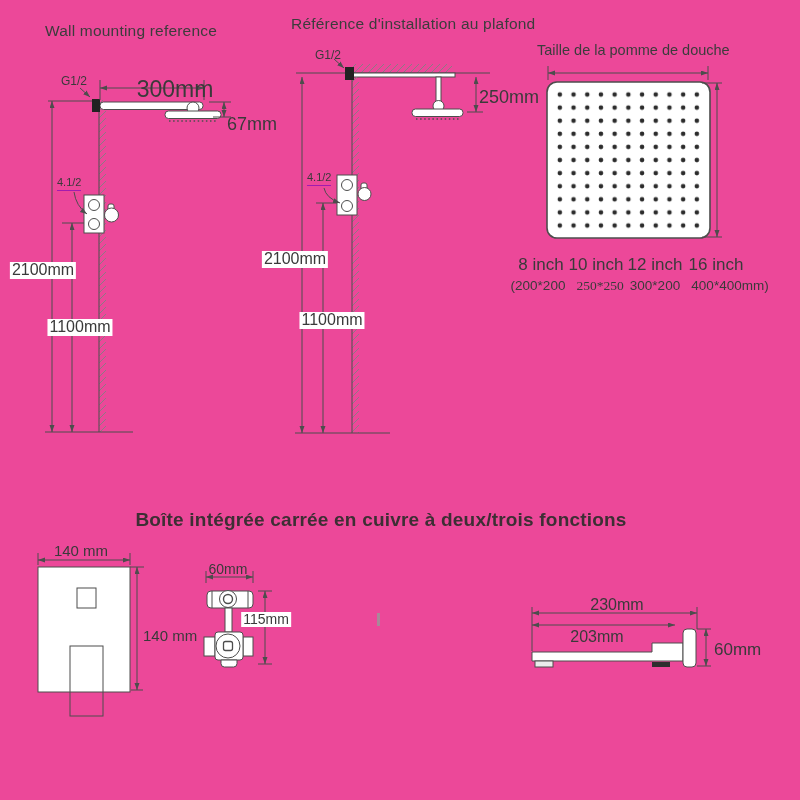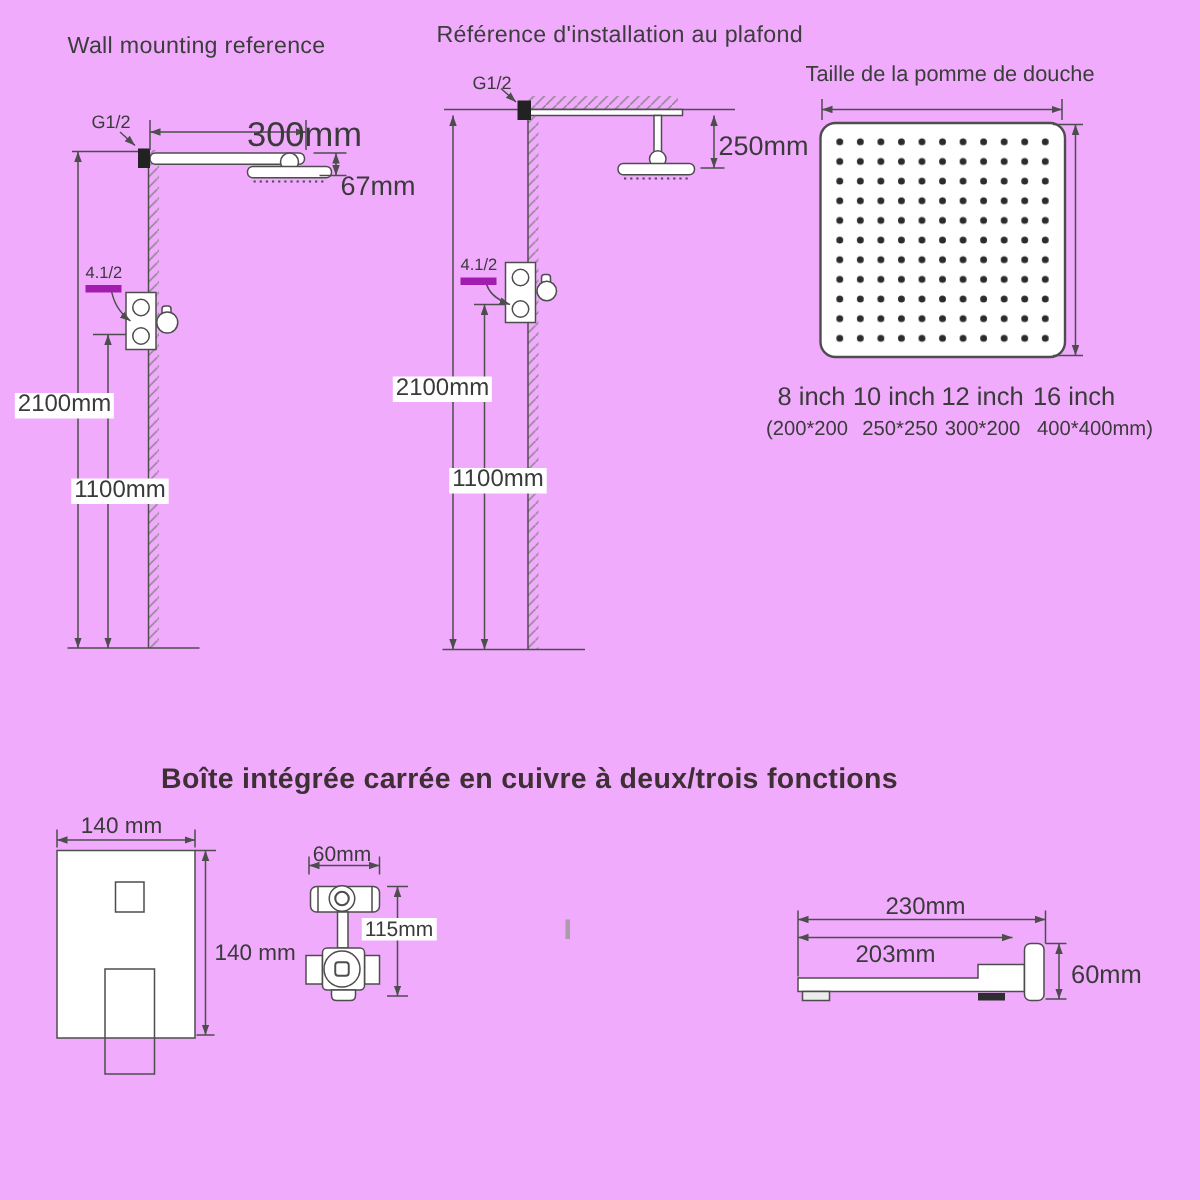--- a/index.html
+++ b/index.html
@@ -1,32 +1,32 @@
 <!DOCTYPE html>
 <html><head>
 <meta charset="utf-8">
 <style>
   html,body{margin:0;padding:0;background:#fff;}
-  #stage{position:relative;width:800px;height:800px;background:#f0abfc;overflow:hidden;
+  #stage{position:relative;width:800px;height:800px;background:#ec4899;overflow:hidden;
          font-family:"Liberation Sans", sans-serif;color:#3a3a3a;}
   #linework{position:absolute;left:0;top:0;}
   .lbl{position:absolute;white-space:nowrap;line-height:1.05;color:#3a3a3a;}
   .ctr{transform:translateX(-50%);}
   .onln{background:#fff;padding:0 2px;}
   .figtitle{font-size:15.5px;color:#3c3c3c;letter-spacing:.2px;}
   .small{font-size:12px;}
-  .valvesize{font-size:11px;border-bottom:5px solid #a21caf;padding-bottom:1px;}
+  .valvesize{font-size:11px;border-bottom:1px solid #a21caf;padding-bottom:1px;}
   .dim-xl{font-size:23px;}
   .dim-lg{font-size:18px;}
   .dim-md{font-size:16px;}
   .dim-sm{font-size:15px;}
   .dim-xs{font-size:14px;}
   .inch{font-size:17px;}
   .mmrow{font-size:13.5px;}
-  .section-title{font-size:19px;font-weight:700;color:#3d2f34;letter-spacing:.2px;}
+  .section-title{font-size:19px;font-weight:700;color:#3d2f34;letter-spacing:.2px;margin-left:28px;}
   .spout-title{font-size:15.5px;font-weight:500;color:#2f2f2f;}
 </style>
 </head>
 <body>
 
 <div id="stage">
 
   <svg id="linework" width="800" height="800" viewBox="0 0 800 800" fill="none" stroke="#4d4d4d" stroke-width="1">
     <defs>
       <marker id="ae" markerWidth="8" markerHeight="6" refX="7" refY="2.5" orient="auto">
@@ -164,40 +164,40 @@
       <line x1="697" y1="629" x2="711" y2="629"></line>
       <line x1="697" y1="666" x2="711" y2="666"></line>
       <line x1="706" y1="629" x2="706" y2="666" marker-start="url(#as)" marker-end="url(#ae)"></line>
     </g>
 
     <rect x="377" y="613" width="3" height="13" fill="#999" stroke="none" opacity="0.8"></rect>
   </svg>
 
   <span class="lbl figtitle" style="left:45px;top:23px;">Wall mounting reference</span>
   <span class="lbl small" style="left:61px;top:75px;">G1/2</span>
-  <span class="lbl dim-xl ctr" style="left:175px;top:77px;margin-left:28px;">300mm</span>
+  <span class="lbl dim-xl ctr" style="left:175px;top:77px;">300mm</span>
   <span class="lbl dim-lg" style="left:227px;top:99px;margin-top:16px;">67mm</span>
   <span class="lbl valvesize" style="left:57px;top:177px;">4.1/2</span>
   <span class="lbl dim-md ctr onln" style="left:43px;top:262px;">2100mm</span>
   <span class="lbl dim-md ctr onln" style="left:80px;top:319px;">1100mm</span>
 
   <span class="lbl figtitle" style="left:291px;top:16px;">Référence d'installation au plafond</span>
   <span class="lbl small" style="left:315px;top:49px;">G1/2</span>
   <span class="lbl dim-lg" style="left:479px;top:88px;">250mm</span>
   <span class="lbl valvesize" style="left:307px;top:172px;">4.1/2</span>
   <span class="lbl dim-md ctr onln" style="left:295px;top:251px;">2100mm</span>
   <span class="lbl dim-md ctr onln" style="left:332px;top:312px;">1100mm</span>
 
   <span class="lbl" style="left:537px;top:43px;font-size:14.5px;color:#3c3c3c;">Taille de la pomme de douche</span>
   <span class="lbl inch ctr" style="left:541px;top:256px;">8 inch</span>
   <span class="lbl inch ctr" style="left:596px;top:256px;">10 inch</span>
   <span class="lbl inch ctr" style="left:655px;top:256px;">12 inch</span>
   <span class="lbl inch ctr" style="left:716px;top:256px;">16 inch</span>
   <span class="lbl mmrow ctr" style="left:538px;top:279px;">(200*200</span>
-  <span class="lbl mmrow ctr" style="left:600px;top:279px;">250*250</span>
+  <span class="lbl mmrow ctr" style="left:600px;top:279px;font-family:Liberation Serif, serif;">250*250</span>
   <span class="lbl mmrow ctr" style="left:655px;top:279px;">300*200</span>
   <span class="lbl mmrow ctr" style="left:730px;top:279px;">400*400mm)</span>
 
   <span class="lbl section-title ctr" style="left:353px;top:510px;">Boîte intégrée carrée en cuivre à deux/trois fonctions</span>
 
   <span class="lbl dim-sm ctr" style="left:81px;top:543px;">140 mm</span>
   <span class="lbl dim-sm" style="left:143px;top:628px;">140 mm</span>
 
   <span class="lbl dim-xs ctr" style="left:228px;top:562px;">60mm</span>
   <span class="lbl dim-xs ctr onln" style="left:266px;top:612px;">115mm</span>

